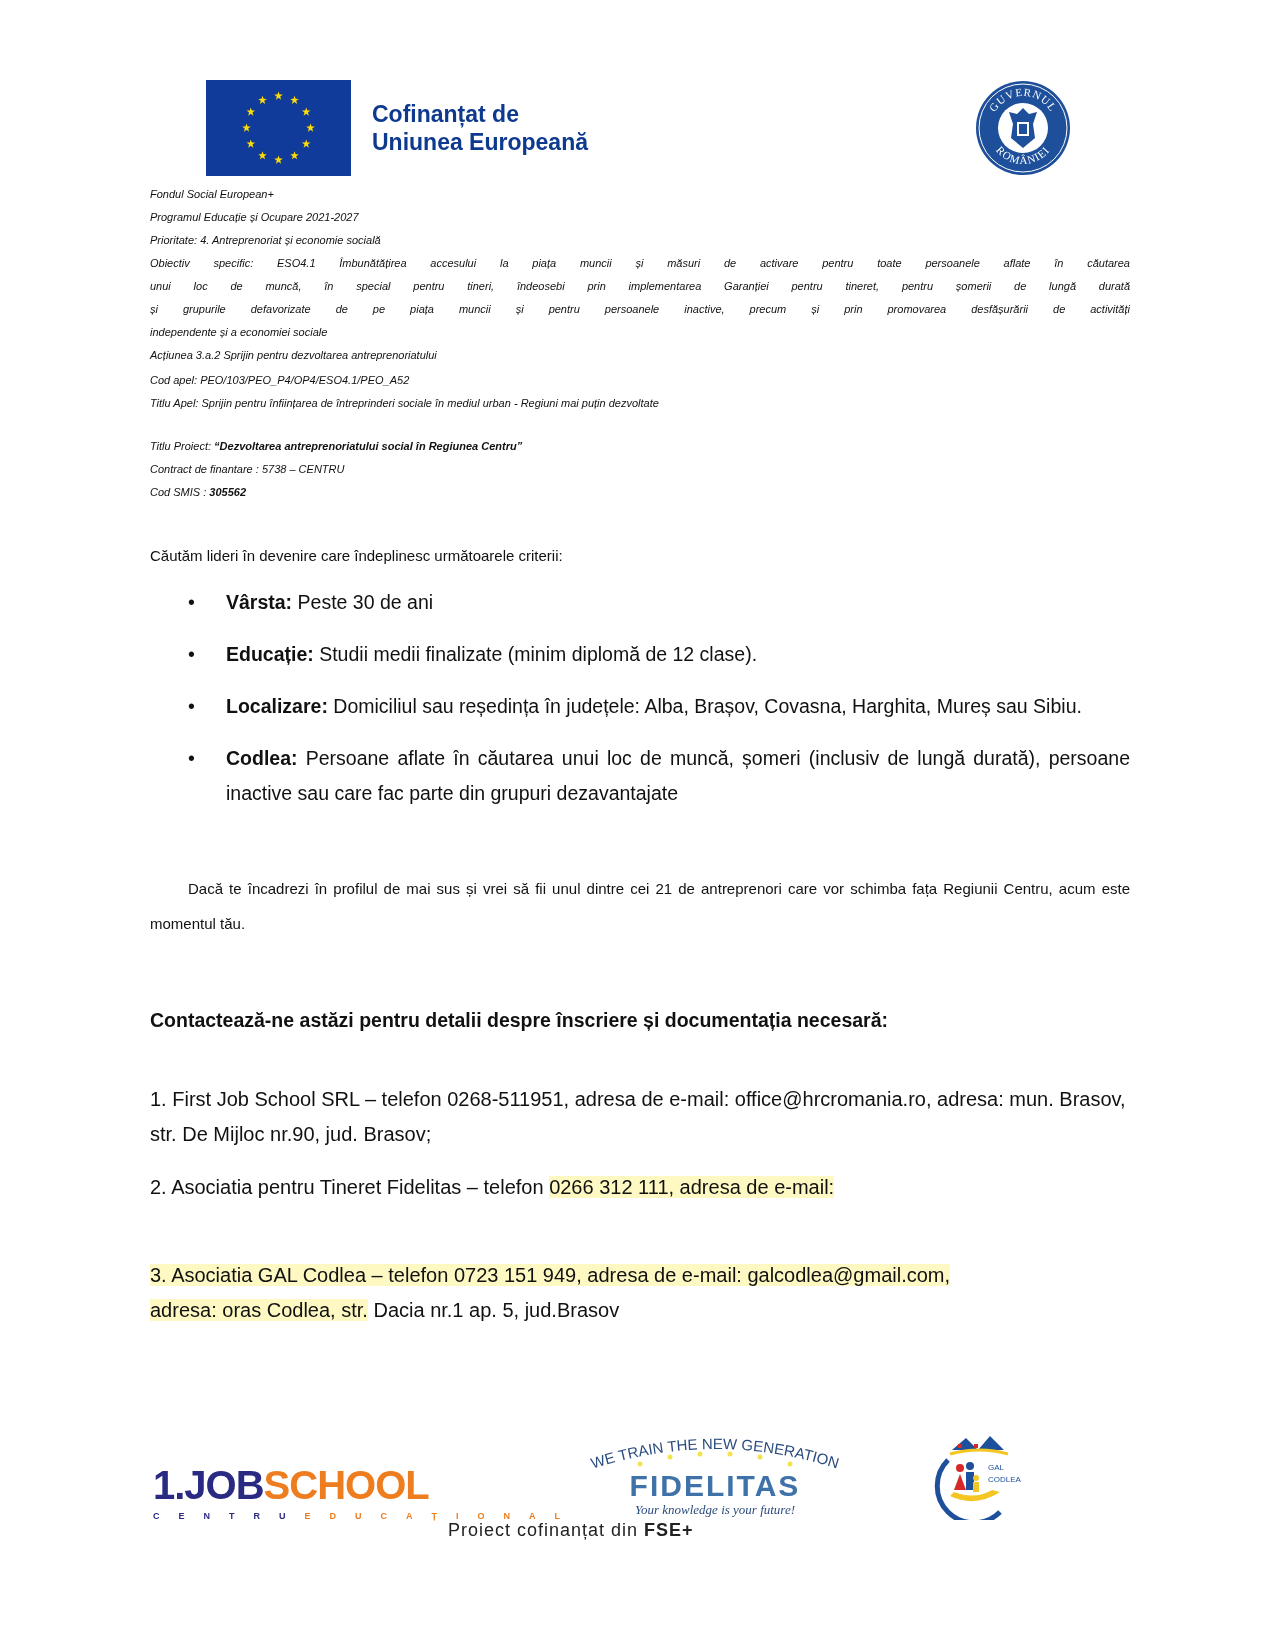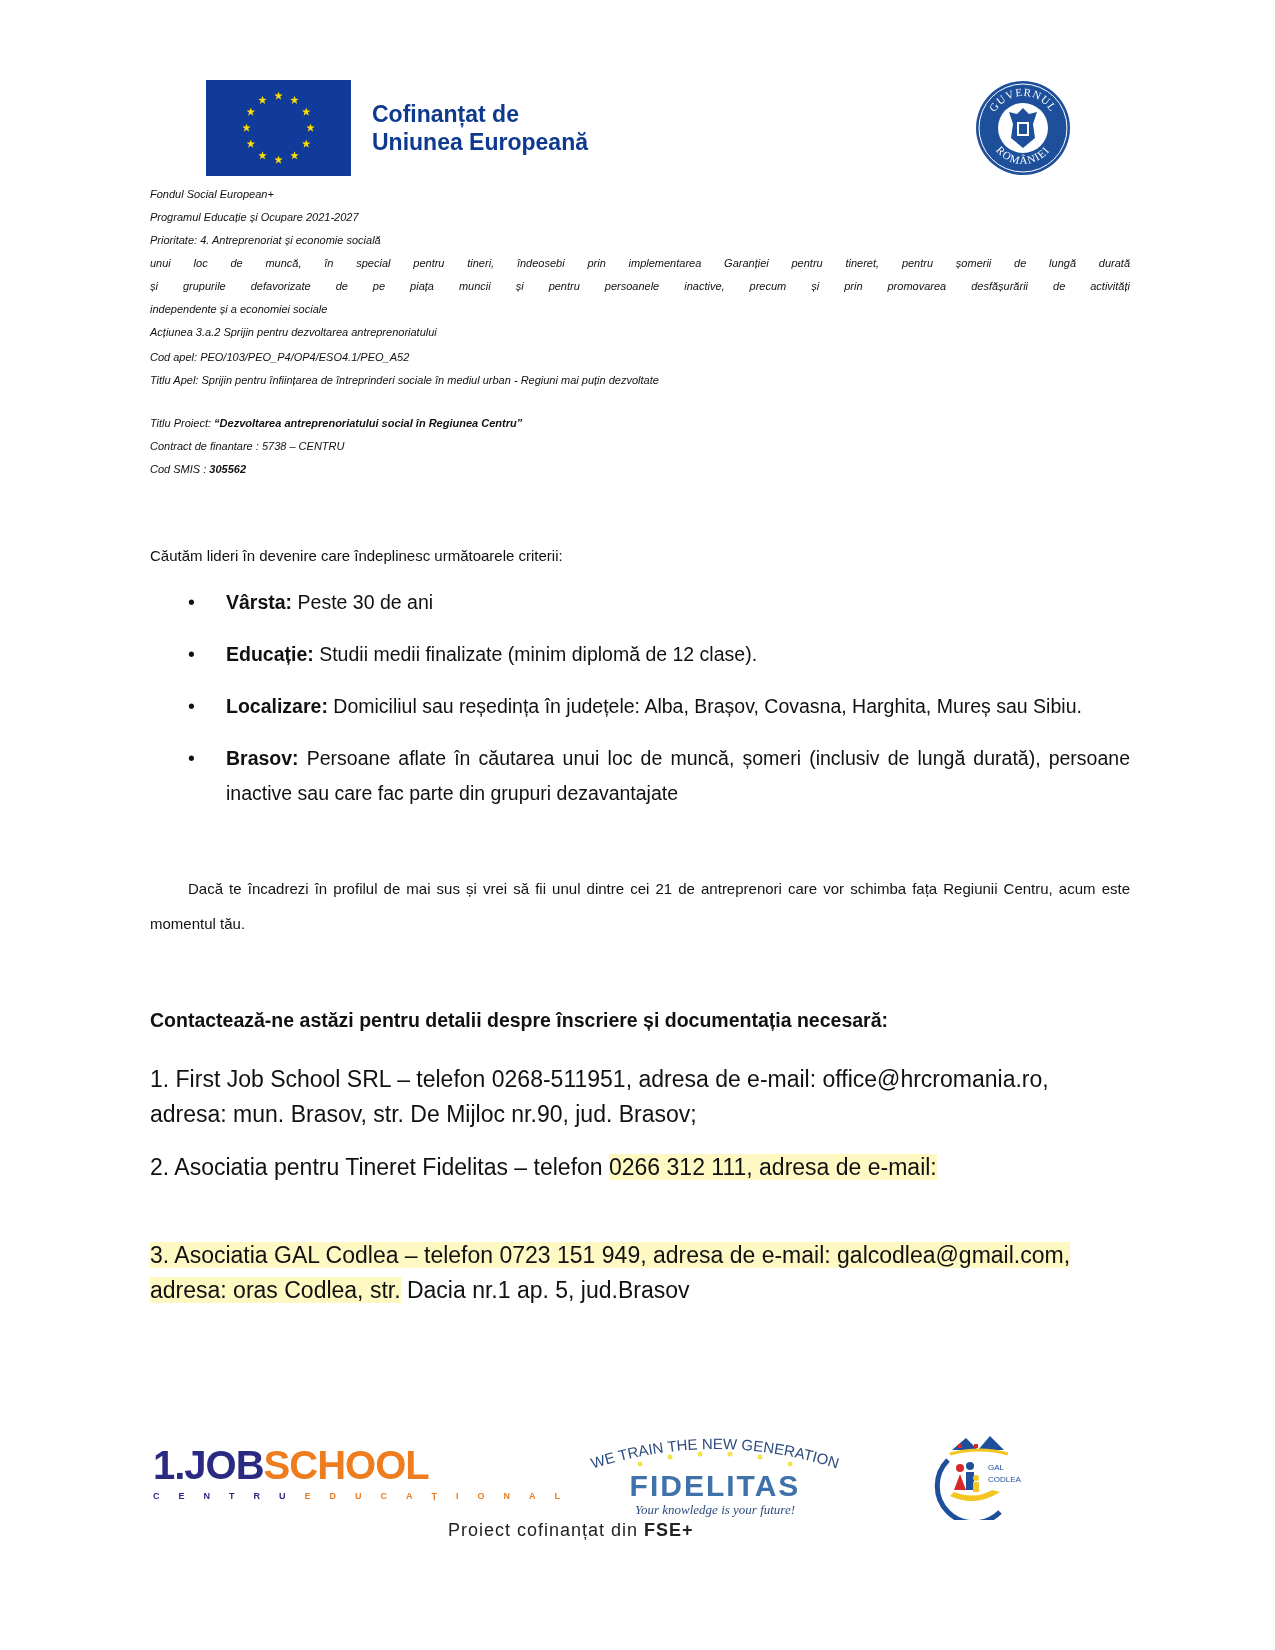--- a/index.html
+++ b/index.html
@@ -18,21 +18,21 @@
   #header-lines b { font-weight:bold; }
   
   .body-text { font-size:15px; line-height:35px; color:#111; }
   #intro { left:150px; top:538px; }
   ul.criteria { position:absolute; left:150px; top:585px; width:980px; margin:0; padding:0; list-style:none; }
   ul.criteria li { position:relative; padding-left:76px; font-size:19.5px; line-height:35px; margin-bottom:17px; text-align:justify; }
   ul.criteria li .bullet { position:absolute; left:38px; top:0; }
   ul.criteria li b { font-weight:bold; }
   #closing { left:150px; top:871px; width:980px; text-indent:38px; text-align:justify; }
   #contact-heading { left:150px; top:1009px; font-weight:bold; font-size:19.5px; }
-  .contact { left:150px; width:980px; font-size:23px; line-height:35px; }
+  .contact { left:150px; width:980px; font-size:20px; line-height:35px;margin-top:20px; }
   #contact-1 { top:1062px; }
   #contact-2 { top:1150px; }
   #contact-3 { top:1238px; }
   .hl { background:#fef9c3; }
   
   #jobschool { left:153px; top:1445px; width:370px; height:60px; }
   #fidelitas { left:580px; top:1430px; width:270px; height:90px; }
   #galcodlea { left:930px; top:1430px; width:100px; height:90px; }
   #footer-caption { left:448px; top:1520px; font-size:18px; letter-spacing:1px; color:#222; }
   #footer-caption b { font-weight:bold; }
@@ -83,57 +83,58 @@
       <rect x="42" y="42" width="12" height="14" fill="#fff"></rect>
       <rect x="44" y="44" width="8" height="10" fill="#1d4f9a"></rect>
     </g>
   </svg>
 </div>
 
 <div id="header-lines" class="abs">
   <span class="ln">Fondul Social European+</span>
   <span class="ln">Programul Educație și Ocupare 2021-2027</span>
   <span class="ln">Prioritate: 4. Antreprenoriat și economie socială</span>
+  <span class="ln just">Obiectiv specific: ESO4.1 Îmbunătățirea accesului la piața muncii și măsuri de activare pentru toate persoanele aflate în căutarea</span>
   <span class="ln just">unui loc de muncă, în special pentru tineri, îndeosebi prin implementarea Garanției pentru tineret, pentru șomerii de lungă durată</span>
   <span class="ln just">și grupurile defavorizate de pe piața muncii și pentru persoanele inactive, precum și prin promovarea desfășurării de activități</span>
   <span class="ln">independente și a economiei sociale</span>
   <span class="ln">Acțiunea 3.a.2 Sprijin pentru dezvoltarea antreprenoriatului</span>
   <span class="ln" style="margin-top:2px">Cod apel: PEO/103/PEO_P4/OP4/ESO4.1/PEO_A52</span>
   <span class="ln">Titlu Apel: Sprijin pentru înființarea de întreprinderi sociale în mediul urban - Regiuni mai puțin dezvoltate</span>
   <span class="ln" style="margin-top:20px"><span>Titlu Proiect: </span><b>“Dezvoltarea antreprenoriatului social în Regiunea Centru”</b></span>
   <span class="ln">Contract de finantare : 5738 – CENTRU</span>
   <span class="ln"><span>Cod SMIS : </span><b>305562</b></span>
 </div>
 
 <div id="intro" class="abs body-text">Căutăm lideri în devenire care îndeplinesc următoarele criterii:</div>
 
 <ul class="criteria">
   <li><span class="bullet">•</span><b>Vârsta:</b><span> Peste 30 de ani</span></li>
   <li><span class="bullet">•</span><b>Educație:</b><span> Studii medii finalizate (minim diplomă de 12 clase).</span></li>
   <li><span class="bullet">•</span><b>Localizare:</b><span> Domiciliul sau reședința în județele: Alba, Brașov, Covasna, Harghita, Mureș sau Sibiu.</span></li>
-  <li><span class="bullet">•</span><b>Brasov:</b><span> Persoane aflate în căutarea unui loc de muncă, șomeri (inclusiv de lungă durată), persoane inactive sau care fac parte din grupuri dezavantajate</span></li>
+  <li><span class="bullet">•</span><b>Codlea:</b><span> Persoane aflate în căutarea unui loc de muncă, șomeri (inclusiv de lungă durată), persoane inactive sau care fac parte din grupuri dezavantajate</span></li>
 </ul>
 
 <div id="closing" class="abs body-text">Dacă te încadrezi în profilul de mai sus și vrei să fii unul dintre cei 21 de antreprenori care vor schimba fața Regiunii Centru, acum este momentul tău.</div>
 
 <div id="contact-heading" class="abs">Contactează-ne astăzi pentru detalii despre înscriere și documentația necesară:</div>
 
 <div id="contact-1" class="abs contact">1. First Job School SRL – telefon 0268-511951, adresa de e-mail: office@hrcromania.ro, adresa: mun. Brasov, str. De Mijloc nr.90, jud. Brasov;</div>
 
 <div id="contact-2" class="abs contact">
   <span>2. Asociatia pentru Tineret Fidelitas – telefon </span><span class="hl">0266 312 111, adresa de e-mail:</span><br>
 </div>
 
 <div id="contact-3" class="abs contact">
   <span class="hl">3. Asociatia GAL Codlea – telefon 0723 151 949, adresa de e-mail: galcodlea@gmail.com,</span><br>
   <span class="hl">adresa: oras Codlea, str.</span><span> Dacia nr.1 ap. 5, jud.Brasov</span>
 </div>
 
 <div id="jobschool" class="abs">
-  <div style="font-family:'Liberation Sans',sans-serif;font-weight:bold;font-size:40px;line-height:40px;letter-spacing:-1px;">
+  <div style="font-family:'Liberation Sans',sans-serif;font-weight:bold;font-size:40px;line-height:40px;letter-spacing:-1px;margin-top:20px;">
     <span style="color:#2b2a83">1.JOB</span><span style="color:#ee7d1f">SCHOOL</span>
   </div>
   <div style="font-weight:bold;font-size:9px;letter-spacing:19px;margin-top:6px;white-space:nowrap;">
     <span style="color:#2b2a83">CENTRU</span><span style="color:#ee7d1f">EDUCAȚIONAL</span>
   </div>
 </div>
 
 <div id="fidelitas" class="abs">
   <svg viewBox="0 0 270 90" width="270" height="90">
     <defs>

